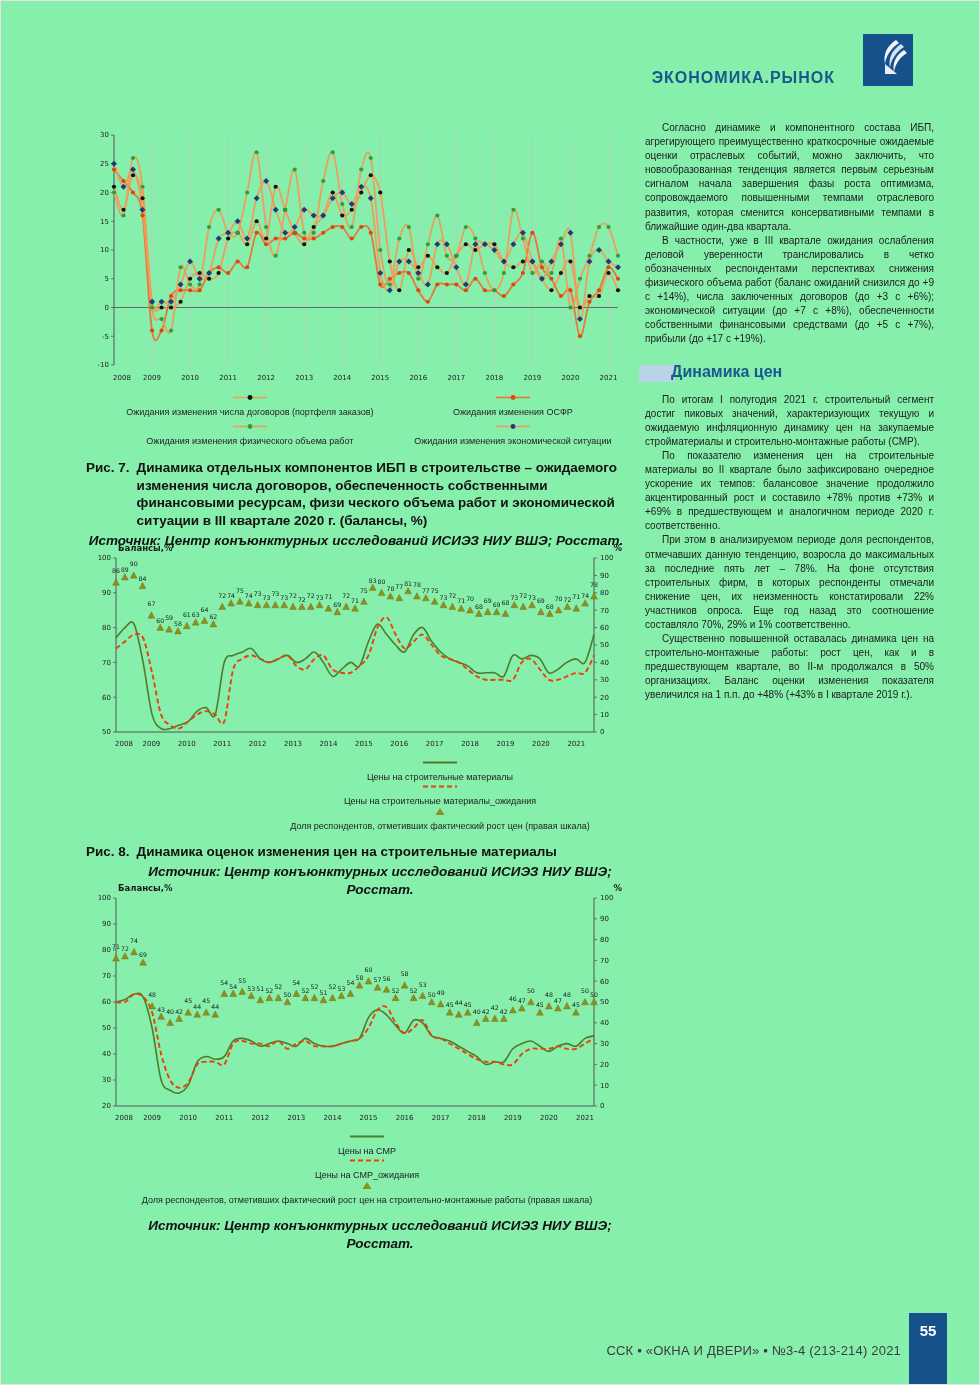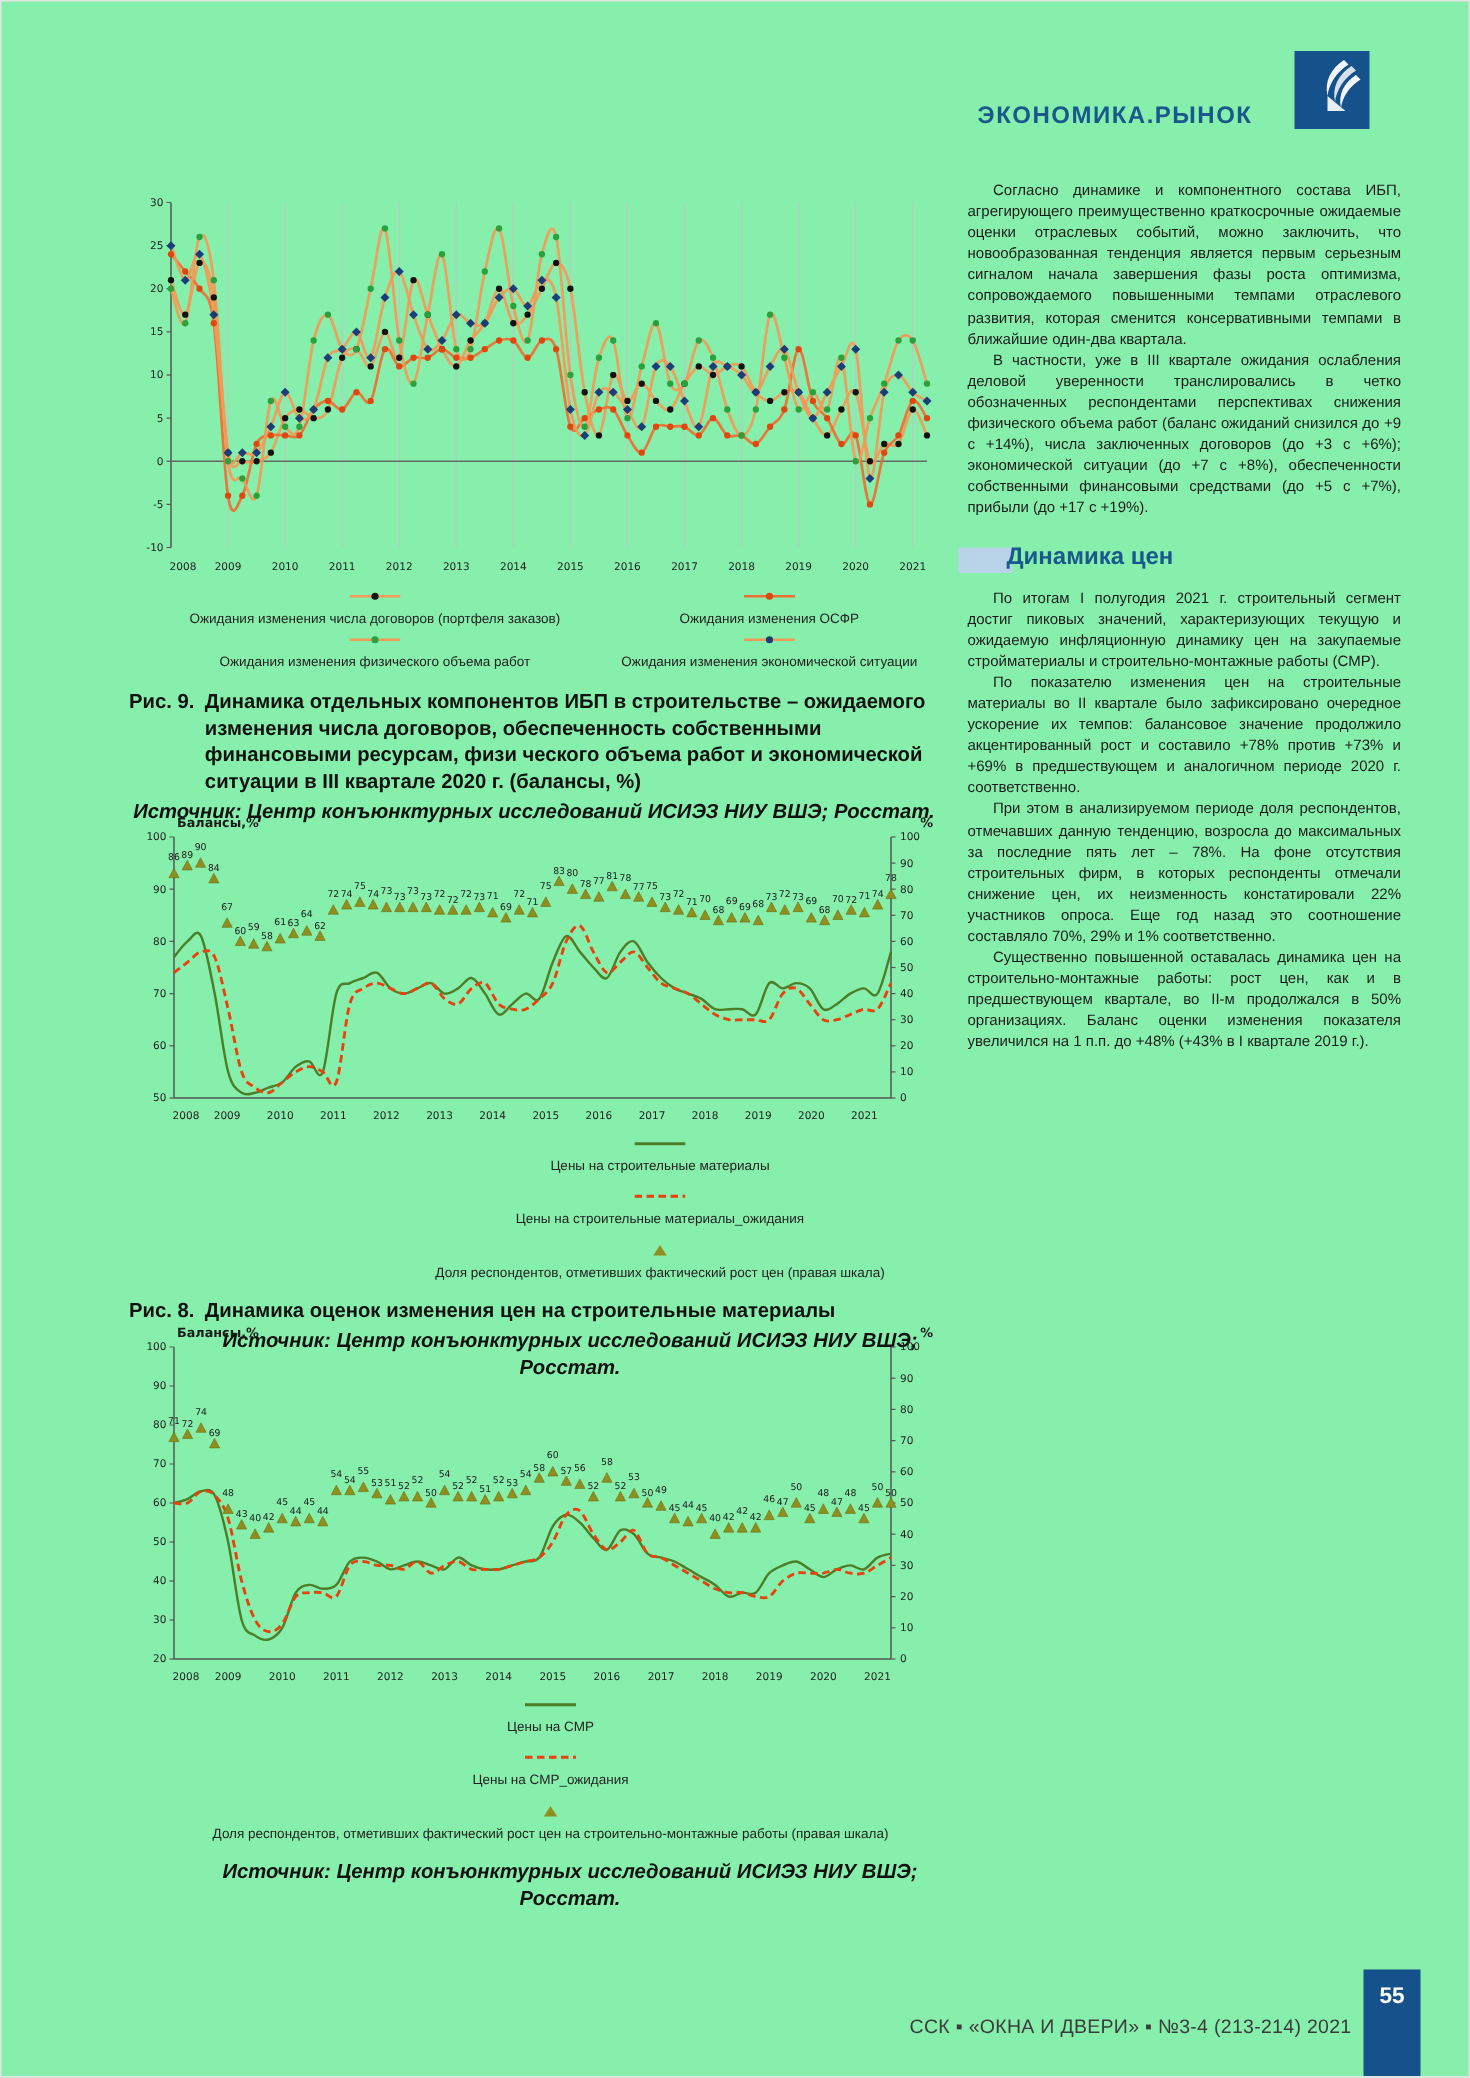--- a/index.html
+++ b/index.html
@@ -19,21 +19,21 @@
     background:#15518b;
   }
   
   .fig { position:absolute; left:85px; width:540px; }
   #fig7-block { top:124px; }
   #fig8-block { top:541px; }
   #fig9-block { top:881px; }
   .chart svg { display:block; }
   .legend { font-size:9px; color:#222; }
   .legend-grid { display:grid; grid-template-columns:57% 43%; row-gap:5px; margin:4px 0 0 14px; }
-  .legend-rows { display:flex; flex-direction:column; gap:11px; margin-top:4px; }
+  .legend-rows { display:flex; flex-direction:column; gap:0; margin-top:4px; }
   .legend-item { display:flex; align-items:center; gap:5px; line-height:1.15;flex-direction:column; }
   .legend-item svg { flex:0 0 auto; }
   .legend-indent-a { margin-left:168px; }
   .legend-indent-b { margin-left:22px; }
   .caption { margin-top:12px; font-size:13.5px; font-weight:bold; color:#111; line-height:1.32; }
   .cap-row { display:flex; }
   .cap-label { flex:0 0 auto; margin-right:7px; }
   .cap-text { flex:1 1 auto; }
   .cap-source { font-style:italic; font-weight:bold; font-size:13.5px; margin-top:2px; color:#111;text-align:center; }
   .cap-source.indent { margin-left:48px; }
@@ -373,21 +373,21 @@
         <div class="legend-item">
           <svg width="34" height="9">
             <line x1="0" y1="4.5" x2="34" y2="4.5" stroke="#f29a57" stroke-width="1.6"></line>
             <circle cx="17" cy="4.5" r="2.4" fill="#1c3e78"></circle>
           </svg>
           <span>Ожидания изменения экономической ситуации</span>
         </div>
       </div>
     <figcaption class="caption">
       <div class="cap-row">
-        <span class="cap-label">Рис. 9.</span>
+        <span class="cap-label">Рис. 7.</span>
         <span class="cap-text">Динамика отдельных компонентов ИБП в строительстве – ожидаемого изменения числа договоров, обеспеченность собственными финансовыми ресурсам, физи ческого объема работ и экономической ситуации в III квартале 2020 г. (балансы, %)</span>
       </div>
       <div class="cap-source">Источник: Центр конъюнктурных исследований ИСИЭЗ НИУ ВШЭ; Росстат.</div>
     </figcaption>
   </figure>
 
   <figure class="fig" id="fig8-block">
     <div class="chart" id="fig8">
         <svg viewBox="0 0 540 212" width="540" height="212">
           <line x1="30" y1="16" x2="30" y2="190" stroke="#555" stroke-width="1"></line>

